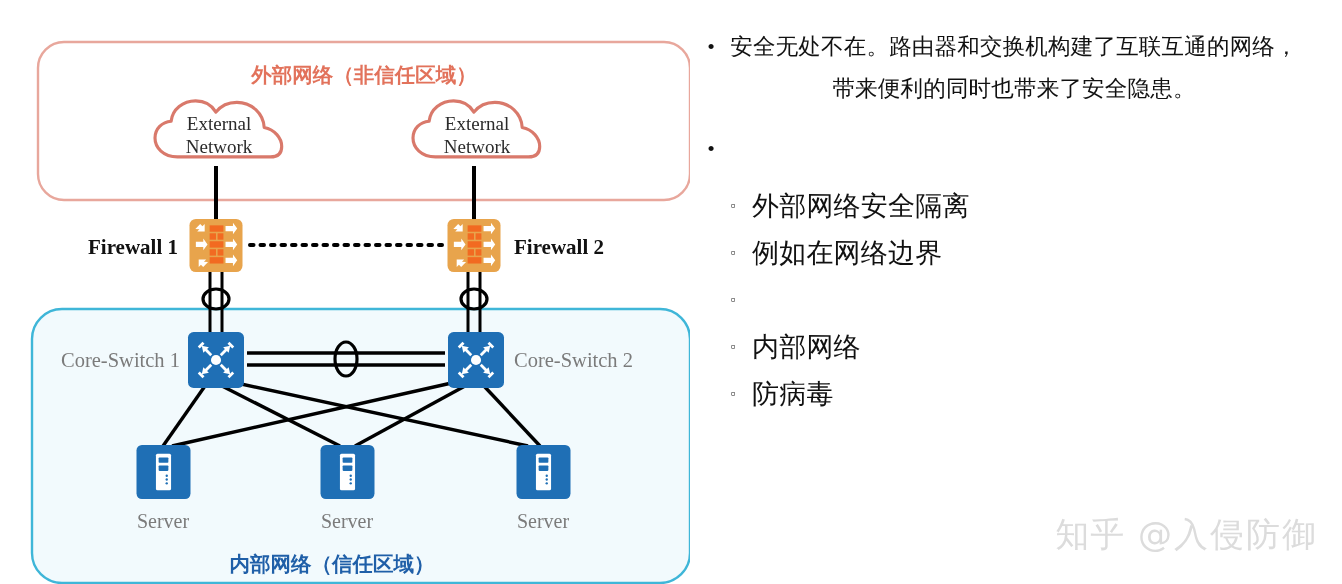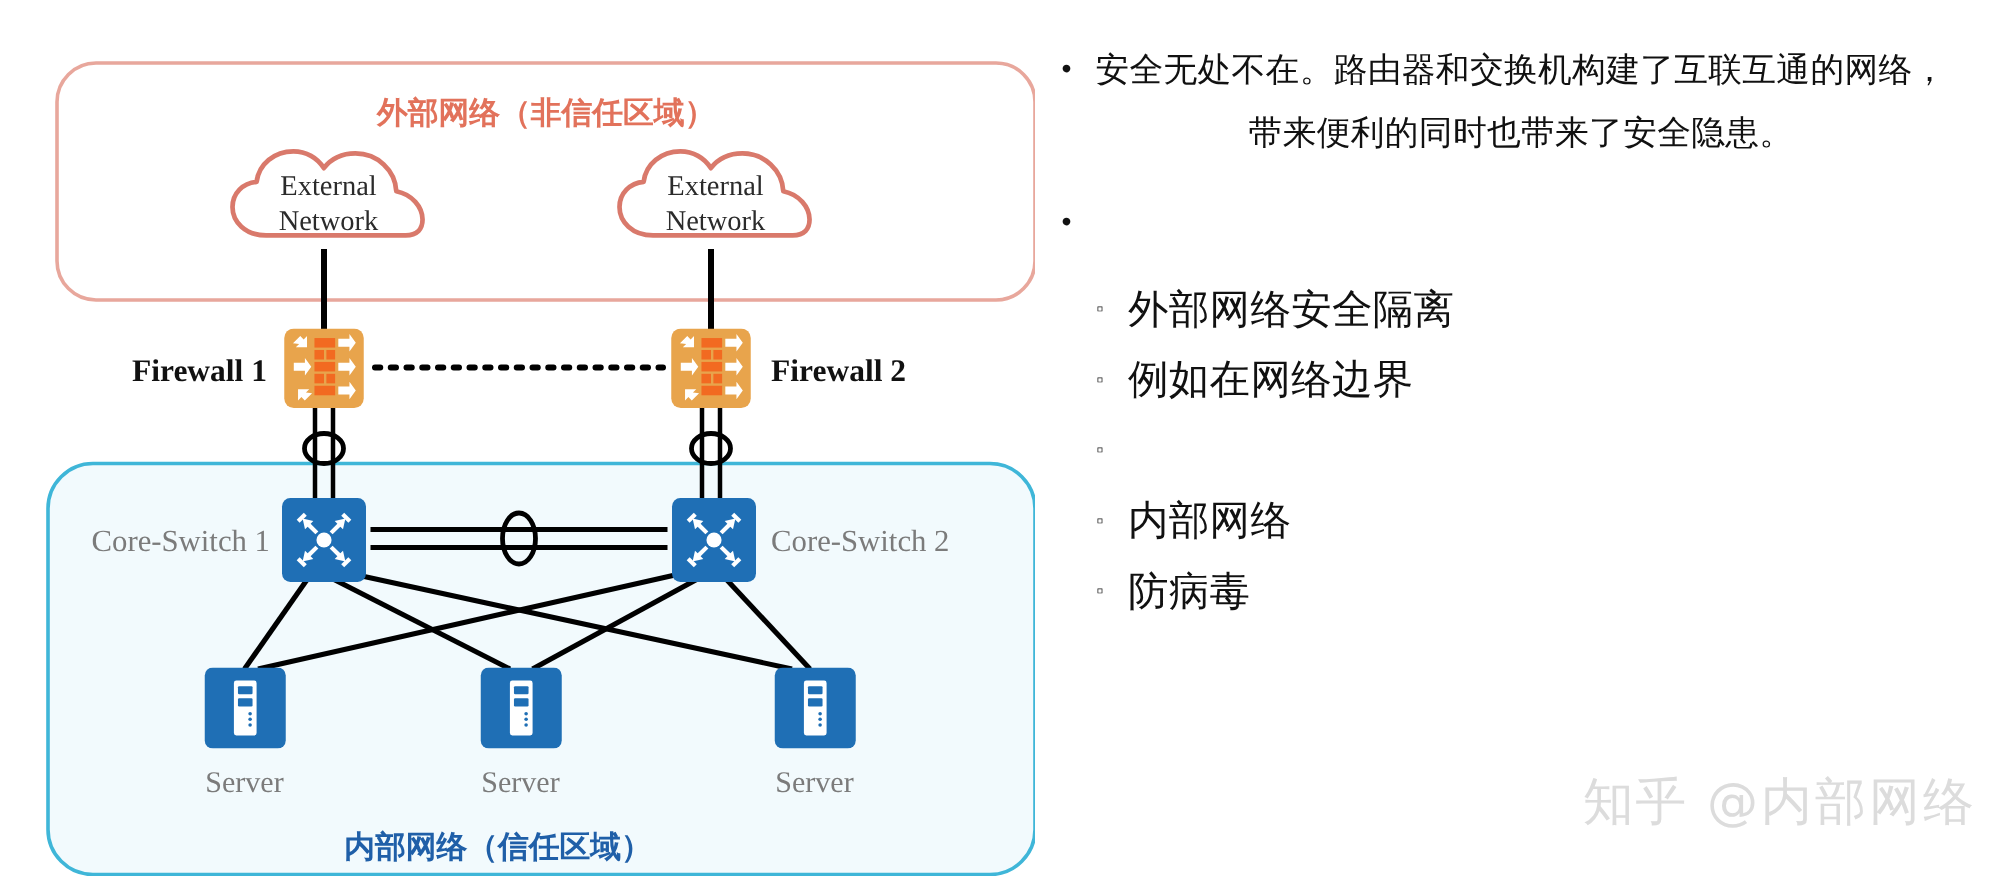--- a/index.html
+++ b/index.html
@@ -291,16 +291,16 @@
       <div class="bullet-l2">
         <span class="sq">▫</span>
         <span class="txt">防病毒</span>
       </div>
     </div>
 
   </div>
 
   <div id="watermark">
     <span class="zh-logo">知乎</span>
-    <span>@内部网络</span>
+    <span>@入侵防御</span>
   </div>
 
 </div>
 
 </body></html>

